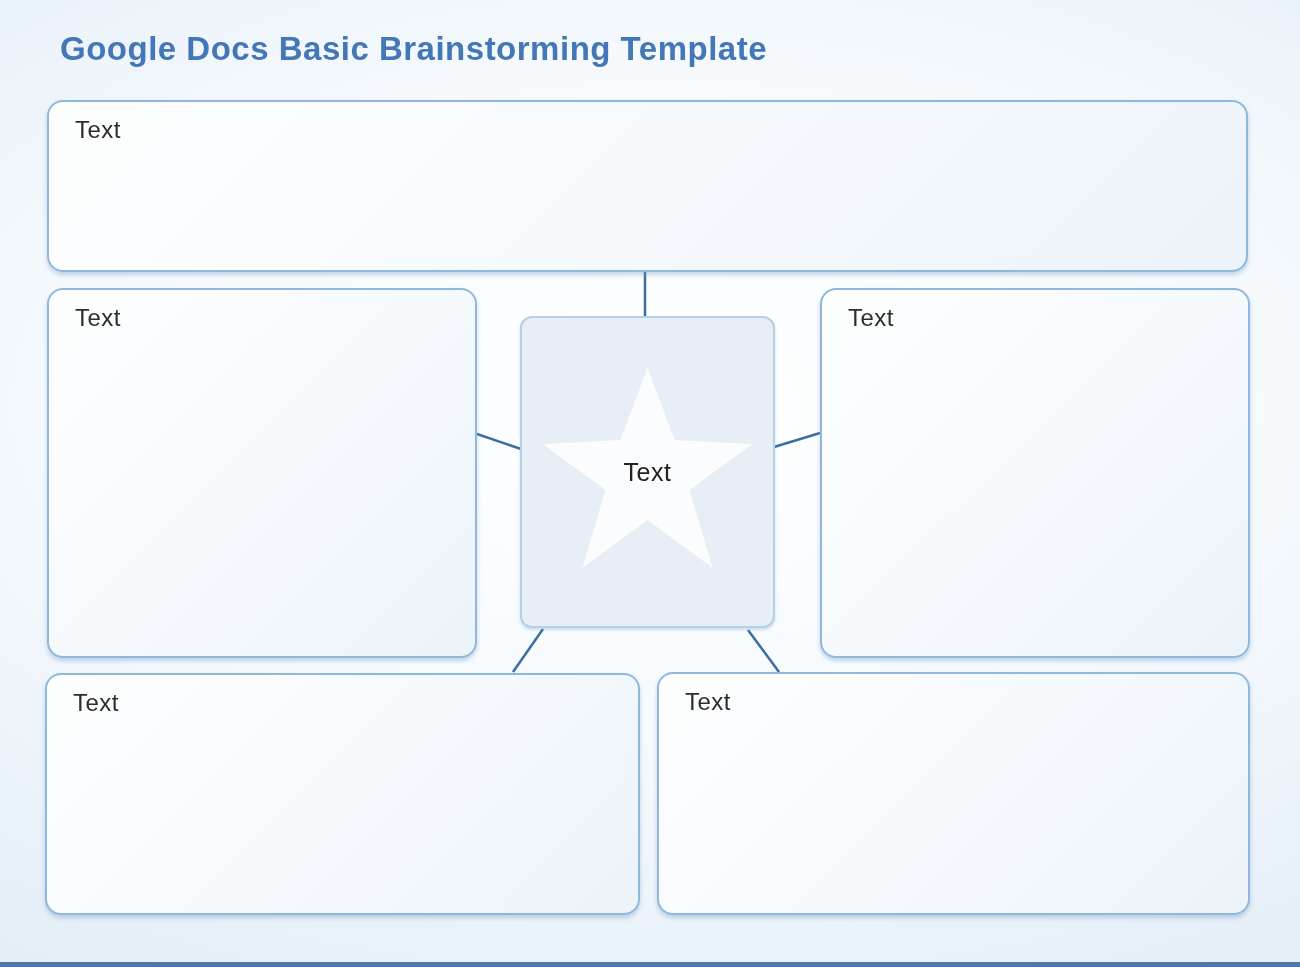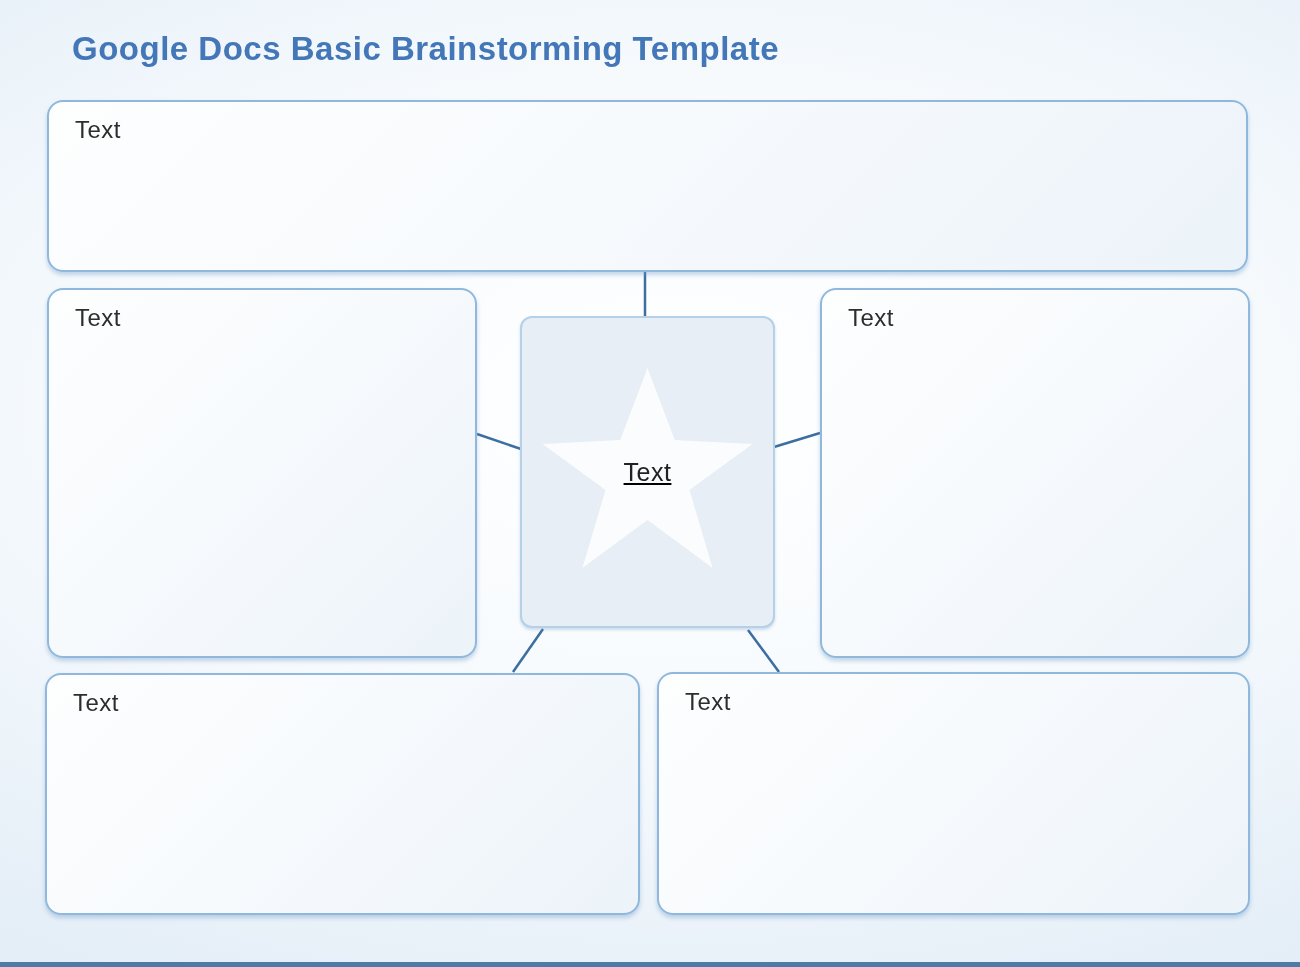--- a/index.html
+++ b/index.html
@@ -7,21 +7,21 @@
     width:1300px;height:967px;overflow:hidden;
     font-family:"Liberation Sans", sans-serif;
     position:relative;
   }
   .canvas{
     position:absolute;inset:0;
     background:
       radial-gradient(ellipse 120% 90% at 52% 42%, #ffffff 0%, #f6fafd 38%, #e7f0f8 68%, #d8e7f3 100%);
   }
   .page-title{
-    position:absolute;left:72px;top:30px;
+    position:absolute;left:60px;top:30px;
     font-size:33px;font-weight:bold;letter-spacing:.5px;
     color:var(--title,#4377b7);
     white-space:nowrap;
   }
   .node{
     position:absolute;
     border:2px solid var(--box_border,#8fb8dc);
     border-radius:16px;
     background:linear-gradient(135deg,#fdfefe 0%,#f7fafd 45%,#ecf3f9 100%);
     box-shadow:0 3px 4px rgba(110,155,200,.40);
@@ -47,21 +47,21 @@
     width:210px;height:200px;
     transform:translate(-50%,-52%);
     background:rgba(255,255,255,.82);
     clip-path:polygon(50% 0%,63% 36%,100% 38%,70% 61%,81% 100%,50% 76%,19% 100%,30% 61%,0% 38%,37% 36%);
   }
   .center-label{
     position:relative;z-index:2;
     font-size:25px;color:#222;letter-spacing:.5px;
   }
   svg.connectors{position:absolute;inset:0;z-index:0;}
-  .node,.center-node{z-index:1;text-decoration:underline;}
+  .node,.center-node{z-index:1;}
   .bottom-bar{
     position:absolute;left:0;right:0;bottom:0;height:5px;
     background:var(--bottom_bar,#4e79a8);
   }
   
   .node-top{left:47px;top:100px;width:1201px;height:172px;}
   .node-left{left:47px;top:288px;width:430px;height:370px;}
   .node-right{left:820px;top:288px;width:430px;height:370px;}
   .node-bottom-left{left:45px;top:673px;width:595px;height:242px;}
   .node-bottom-right{left:657px;top:672px;width:593px;height:243px;}

